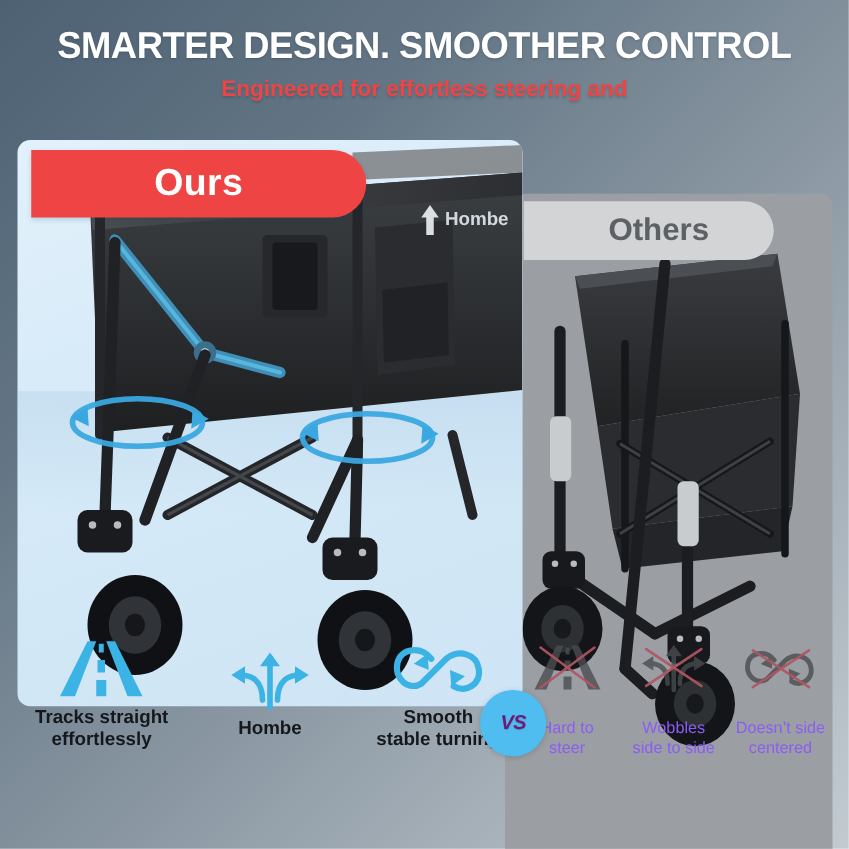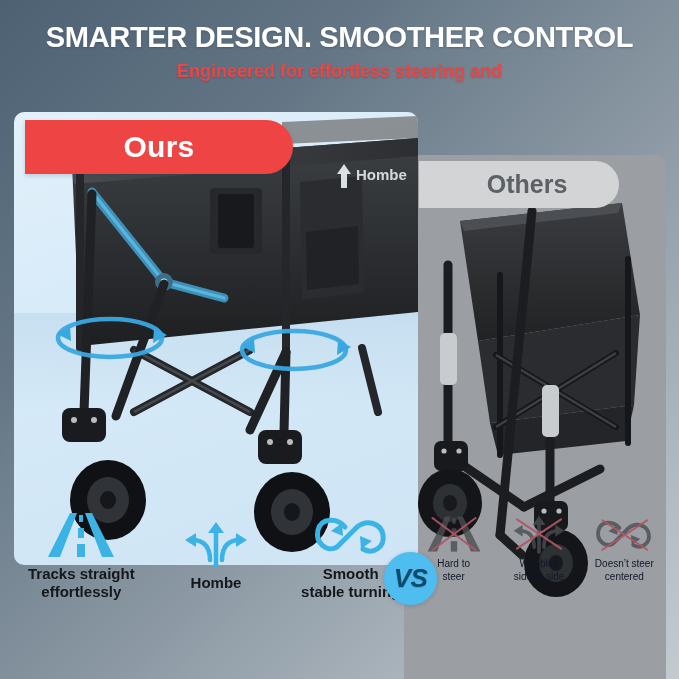--- a/index.html
+++ b/index.html
@@ -52,21 +52,21 @@
   .badge-others span { font-size:25px; font-weight:bold; color:#5d6064; }
 
   
   .vs-badge {
     position:absolute; left:384px; top:440px; width:53px; height:53px;
     border-radius:50%; background:#4fbdf0; z-index:9;
     display:flex; align-items:center; justify-content:center;
     box-shadow:0 1px 4px rgba(30,70,100,.25);
   }
   .vs-badge span {
-    font-size:26px; font-weight:bold; color:#0c4a6e; font-style:italic;
+    font-size:16px; font-weight:bold; color:#701a75; font-style:italic;
     letter-spacing:-.5px; text-shadow:0 1px 1px rgba(0,60,90,.22);
   }
 
   
   .art { position:absolute; inset:0; }
   .floor-l {
     position:absolute; left:0; bottom:156px; width:404px; height:96px;
     background:linear-gradient(180deg,rgba(186,214,234,.55) 0%,rgba(212,233,246,.1) 100%);
   }
 
@@ -80,21 +80,21 @@
     display:flex; justify-content:space-around; align-items:flex-start; z-index:5;
   }
   .feat { width:124px; text-align:center; }
   .feat-r { width:84px; text-align:center; }
   .feat-ico { height:52px; display:flex; align-items:flex-end; justify-content:center; }
   .feat-r .feat-ico { height:42px; }
   .feat-txt {
     margin-top:6px; font-size:15px; font-weight:bold; color:#14181c; line-height:1.2;
   }
   .feat-r .feat-txt {
-    margin-top:4px; font-size:10px; font-weight:normal; color:#0f172a; line-height:1.25;
+    margin-top:20px; font-size:13px; font-weight:normal; color:#8b5cf6; line-height:1.25;
   }
 </style>
 </head>
 <body>
 
 <div class="header">
   <div class="h-title">SMARTER DESIGN. SMOOTHER CONTROL</div>
   <div class="h-sub">
     <div>Engineered for effortless steering and</div>
   </div>
@@ -376,19 +376,19 @@
             <path d="M31 10 l1 13 -12 -5 z" fill="#4a4d51"></path>
             <path d="M50 36 l-1 -13 12 5 z" fill="#4a4d51"></path>
           </g>
           <g stroke="#b05563" stroke-width="2.6" stroke-linecap="round" opacity=".92">
             <path d="M12 4 L70 42"></path>
               <path d="M70 4 L12 42"></path>
           </g>
         </svg>
       </div>
       <div class="feat-txt">
-        <div>Doesn’t steer</div>
+        <div>Doesn’t side</div>
         <div>centered</div>
       </div>
     </div>
   </div>
 
 </div>
 
 </body></html>

